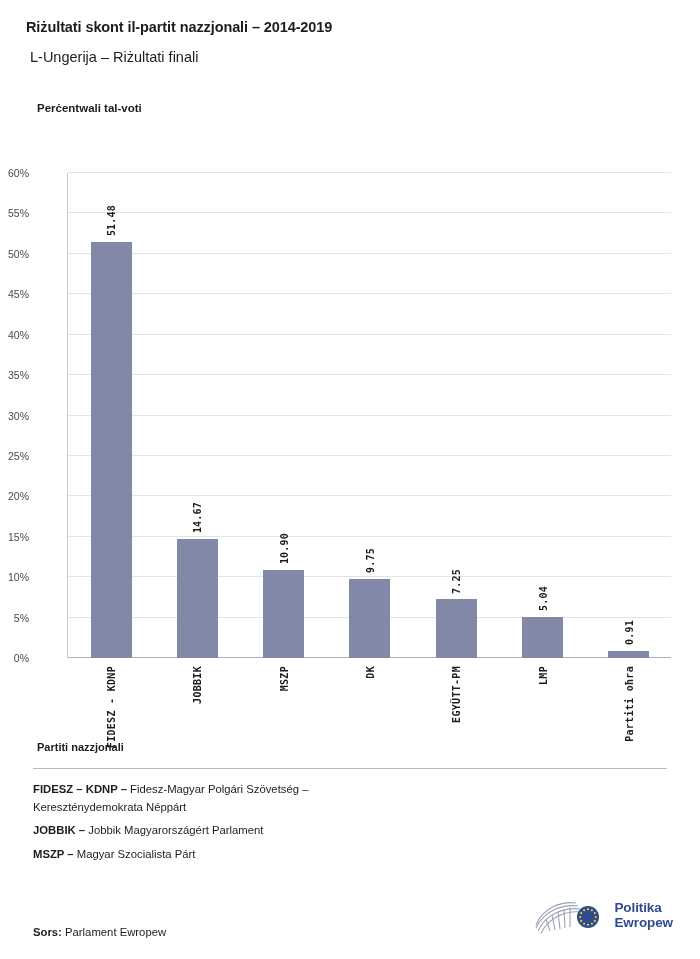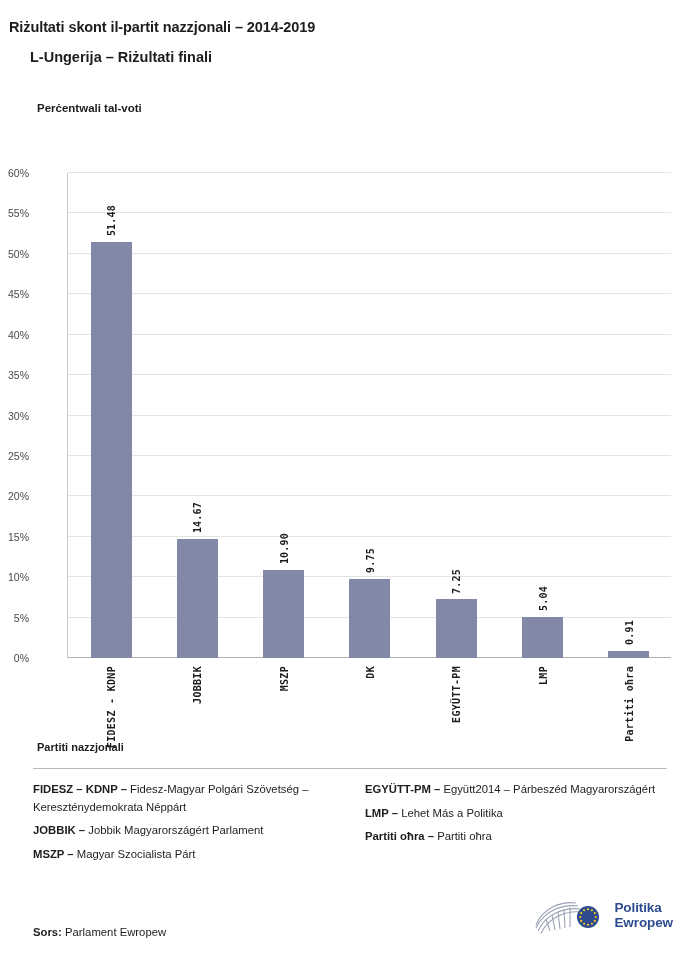--- a/index.html
+++ b/index.html
@@ -12,31 +12,31 @@
   }
   .page {
     position: relative;
     width: 700px; height: 959px;
     overflow: hidden;
   }
 
   
   .title {
     position: absolute;
-    left: 9px; top: 19px;
+    left: 26px; top: 19px;
     font-size: 14.5px;
     font-weight: bold;
     letter-spacing: -0.1px;
     color: #1d1d1b;
   }
   .subtitle {
     position: absolute;
     left: 30px; top: 49px;
     font-size: 14.5px;
-    font-weight: bold;
+    font-weight: normal;
     color: #1d1d1b;
   }
   .axis-caption {
     position: absolute;
     left: 37px; top: 102px;
     font-size: 11.5px;
     font-weight: bold;
     color: #1d1d1b;
   }
 
@@ -263,25 +263,20 @@
     </div>
   </div>
 
   <div class="parties-title">Partiti nazzjonali</div>
   <div class="parties-rule"></div>
   <div class="parties">
     <div class="col" id="parties-left">
         <div class="party"><b>FIDESZ – KDNP –</b><span> Fidesz-Magyar Polgári Szövetség – Kereszténydemokrata Néppárt</span></div>
         <div class="party"><b>JOBBIK –</b><span> Jobbik Magyarországért Parlament</span></div>
         <div class="party"><b>MSZP –</b><span> Magyar Szocialista Párt</span></div>
-      </div>
-    <div class="col right" id="parties-right">
-        <div class="party"><b>EGYÜTT-PM –</b><span> Együtt2014 – Párbeszéd Magyarországért</span></div>
-        <div class="party"><b>LMP –</b><span> Lehet Más a Politika</span></div>
-        <div class="party"><b>Partiti oħra –</b><span> Partiti oħra</span></div>
       </div>
   </div>
 
   <div class="source">
     <b>Sors:</b>
     <span>Parlament Ewropew</span>
   </div>
 
   <div class="logo">
     <svg class="logo-mark" viewBox="0 0 74 40">

